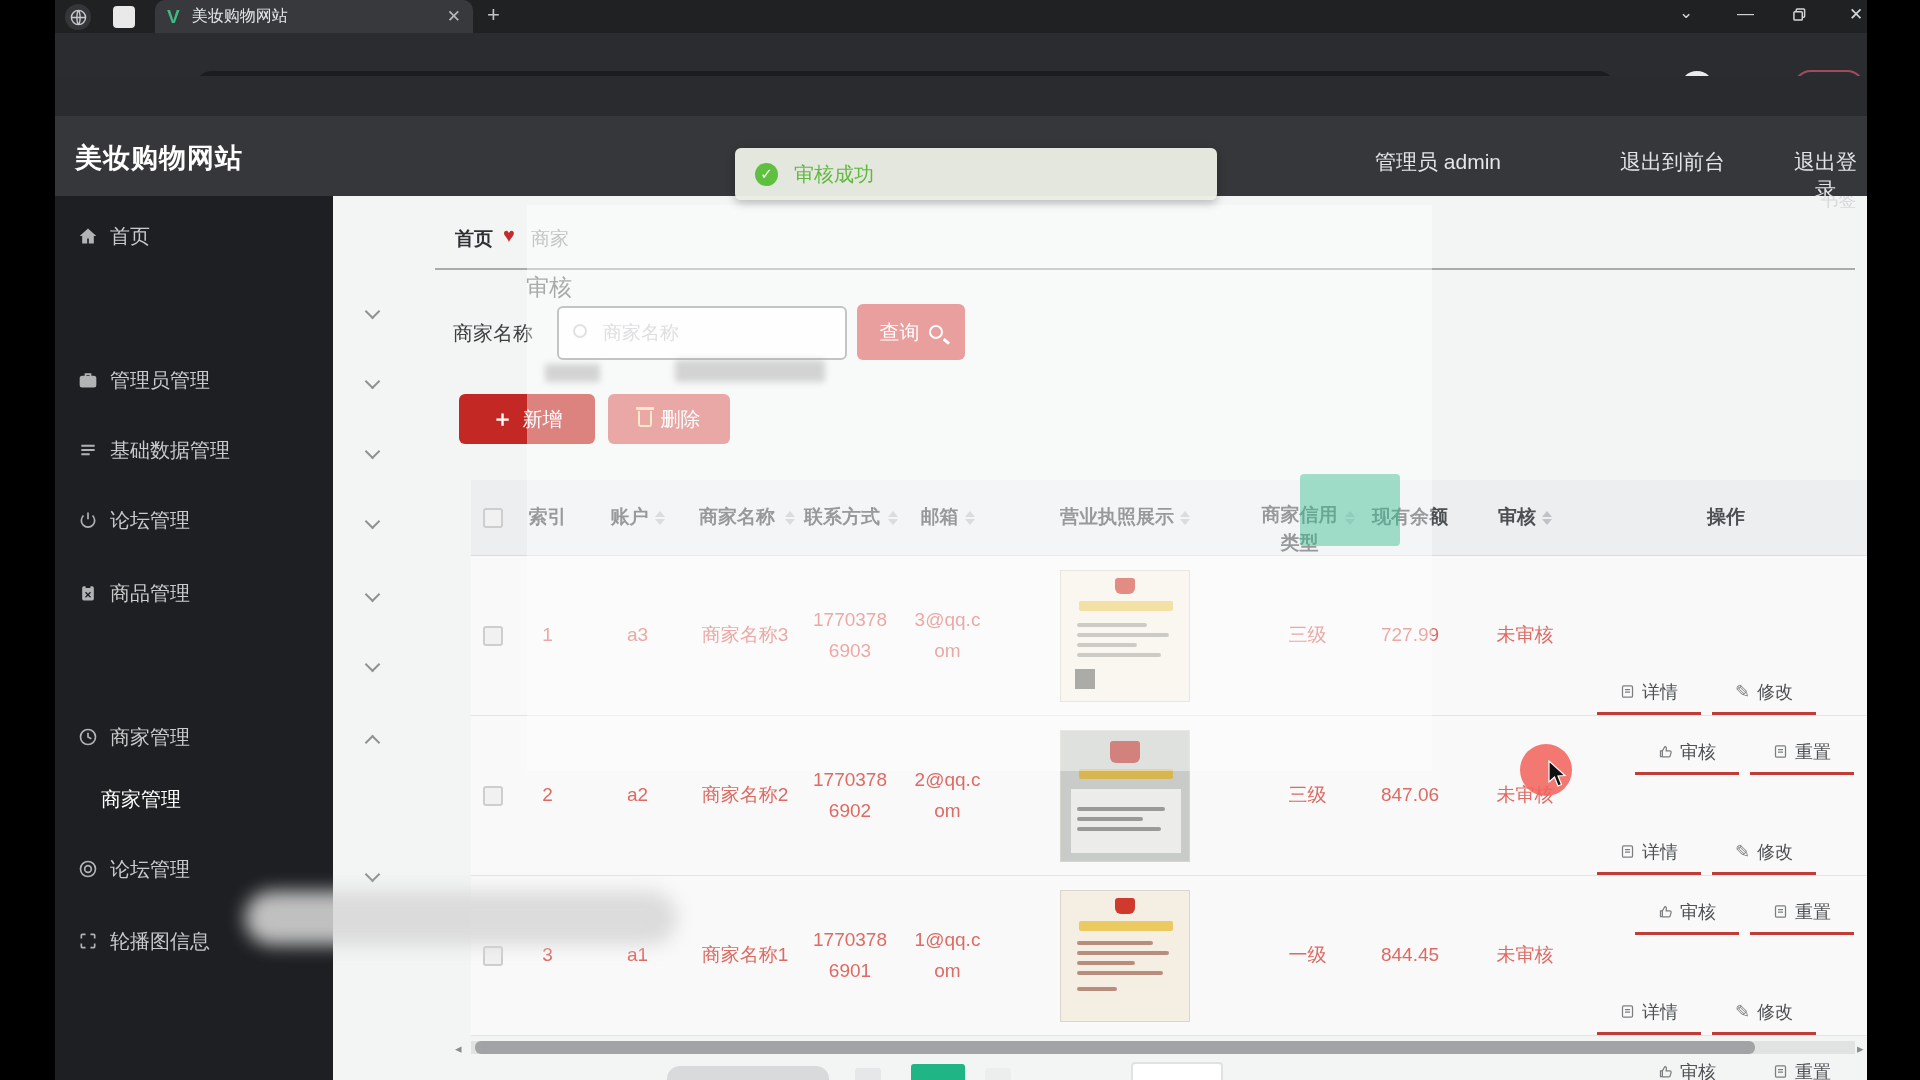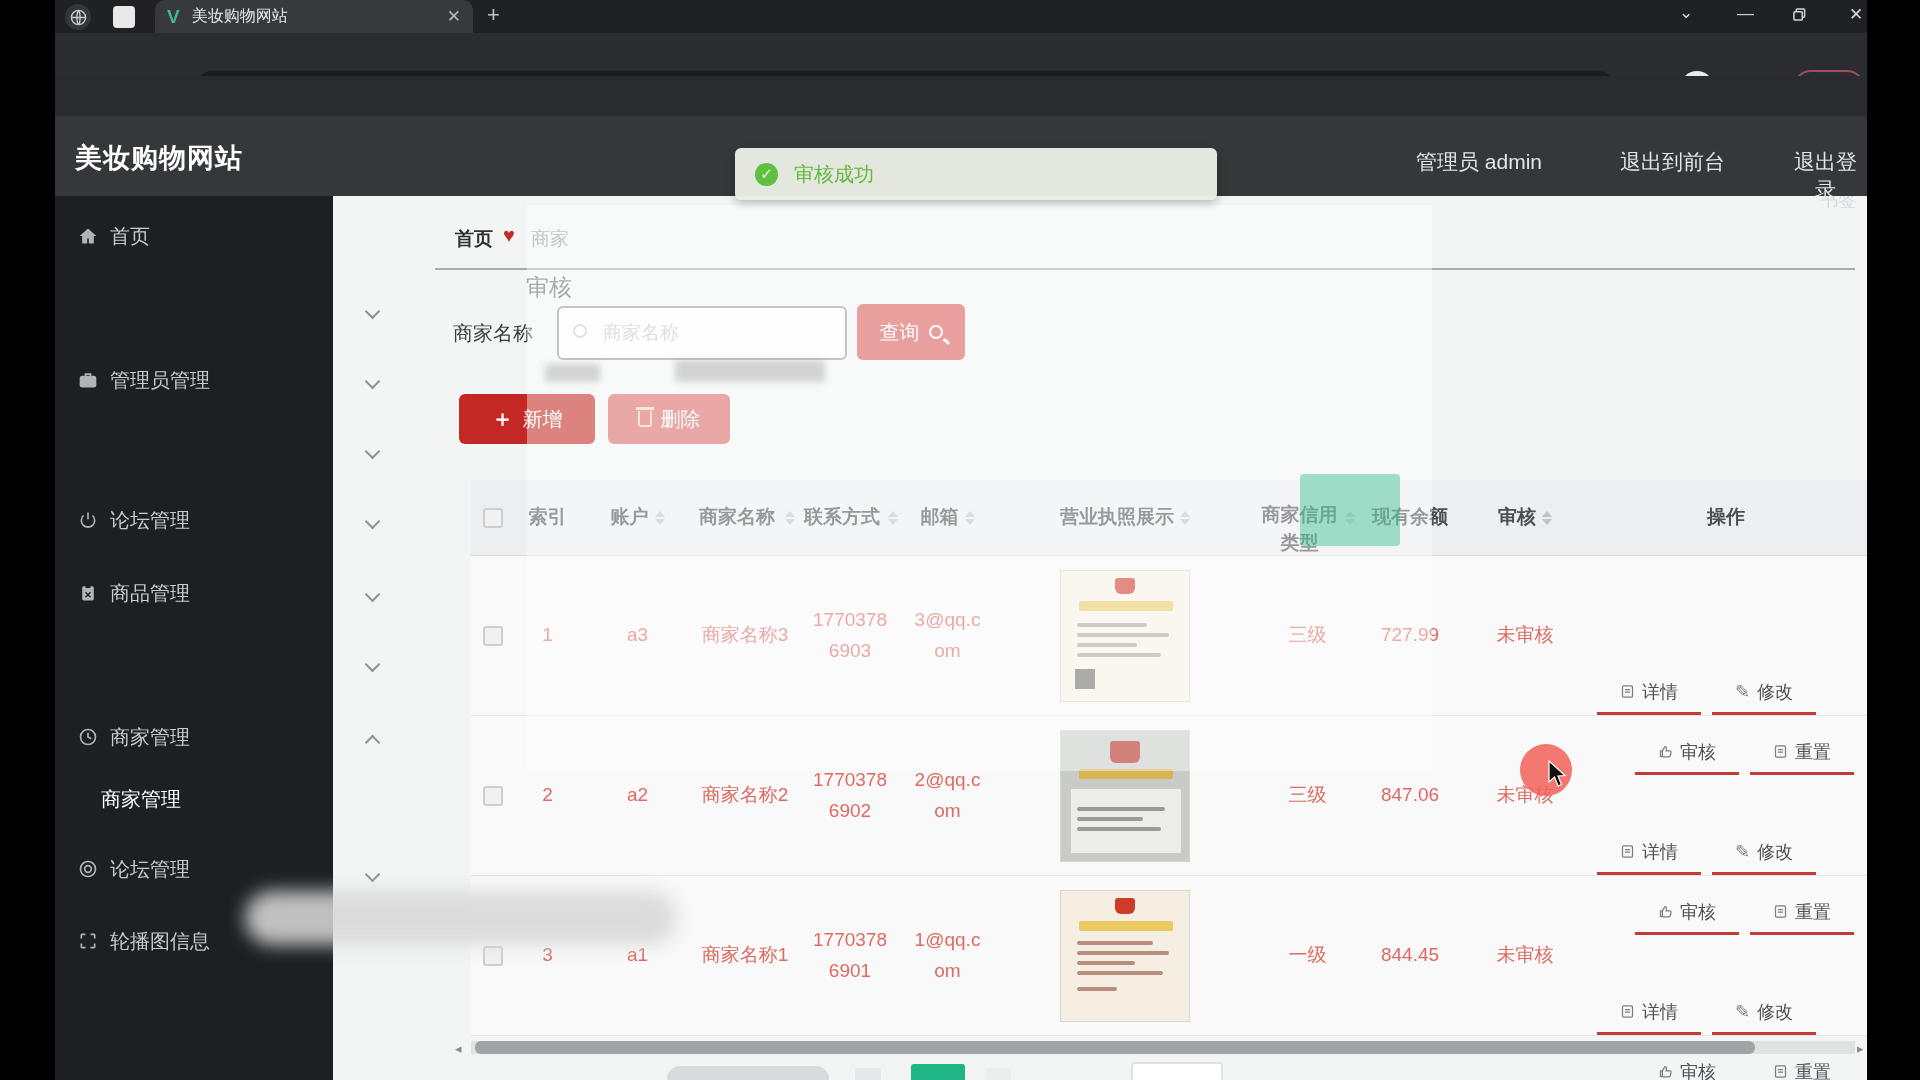--- a/index.html
+++ b/index.html
@@ -196,21 +196,21 @@
       </div>
       <div class="bk-divider"></div>
       <div class="bk-item" style="left:1745px;">
         <span class="bk-folder"></span>
         <span>其他书签</span>
       </div>
     </div>
 
     <div class="appheader">
       <div class="brand">美妆购物网站</div>
-      <div class="hdr-link" style="left:1361px;">管理员 admin</div>
+      <div class="hdr-link" style="left:1320px;">管理员 admin</div>
       <div class="hdr-link" style="left:1565px;">退出到前台</div>
       <div class="hdr-link" style="left:1729px;text-align:center;">退出登录</div>
     </div>
 
     <div class="sidebar">
       <div class="side-item" style="top:16px;">
         <span class="ic">
             <svg width="20" height="20" viewBox="0 0 24 24" fill="currentColor">
               <path d="M12 3 2 12h3v9h6v-6h2v6h6v-9h3z"></path>
             </svg>
@@ -218,20 +218,28 @@
         <span class="lbl">首页</span>
       </div>
       <div class="side-item" style="top:160px;">
         <span class="ic">
             <svg width="20" height="20" viewBox="0 0 24 24" fill="none" stroke="currentColor" stroke-width="2">
               <rect x="3" y="8" width="18" height="12" rx="2" fill="currentColor"></rect>
               <path d="M9 8V5h6v3"></path>
             </svg>
           </span>
         <span class="lbl">管理员管理</span>
+      </div>
+      <div class="side-item" style="top:230px;">
+        <span class="ic">
+            <svg width="20" height="20" viewBox="0 0 24 24" fill="none" stroke="currentColor" stroke-width="2.4">
+              <path d="M4 7h16M4 12h16M4 17h10"></path>
+            </svg>
+          </span>
+        <span class="lbl">基础数据管理</span>
       </div>
       <div class="side-item" style="top:300px;">
         <span class="ic">
             <svg width="20" height="20" viewBox="0 0 24 24" fill="none" stroke="currentColor" stroke-width="2">
               <path d="M12 3v8"></path>
               <path d="M6.6 6.6a8 8 0 1 0 10.8 0"></path>
             </svg>
           </span>
         <span class="lbl">论坛管理</span>
       </div>

